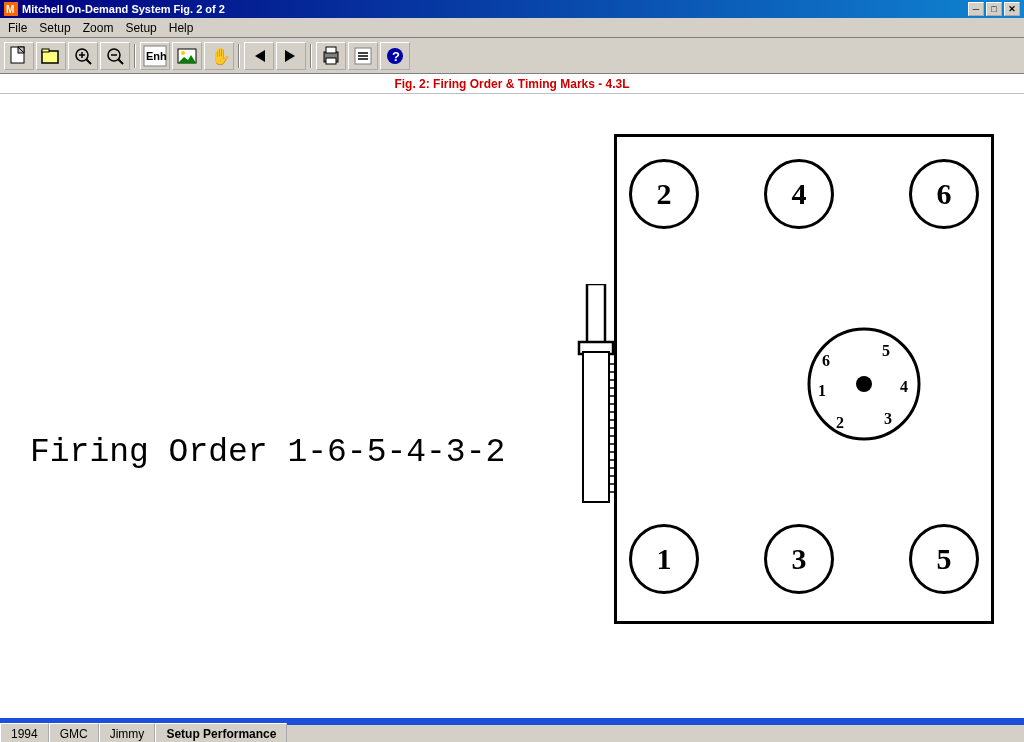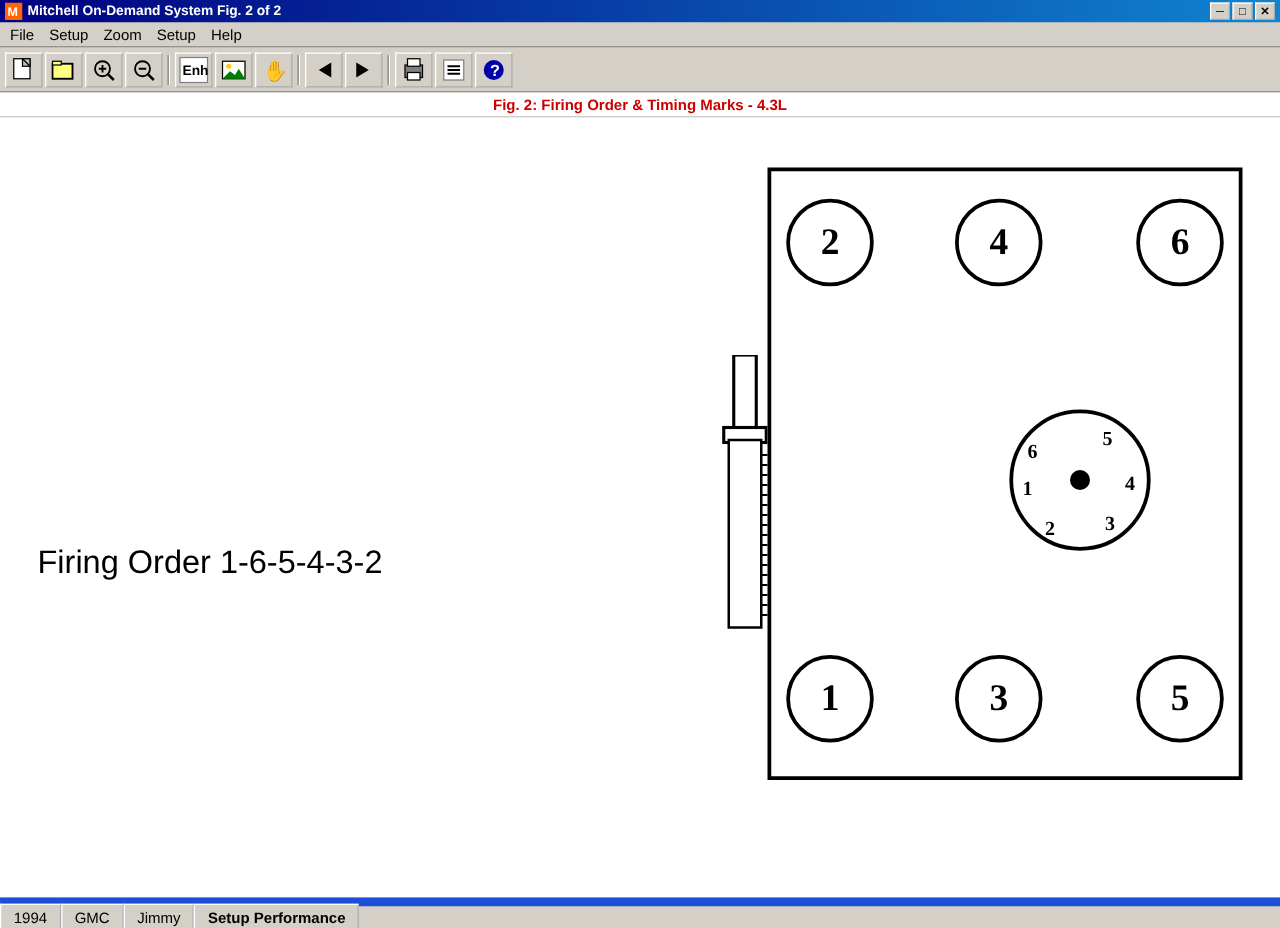--- a/index.html
+++ b/index.html
@@ -137,22 +137,22 @@
       font-weight: bold;
       font-family: Arial Black, sans-serif;
       letter-spacing: 2px;
     }
 
     
     .firing-order {
       position: absolute;
       top: 340px;
       left: 30px;
-      font-size: 26px;
-      font-family: Liberation Sans, sans-serif;
+      font-size: 33px;
+      font-family: Liberation Mono, monospace;
     }
 
     
     .engine-diagram {
       position: absolute;
       top: 40px;
       right: 30px;
       width: 430px;
       height: 490px;
     }

